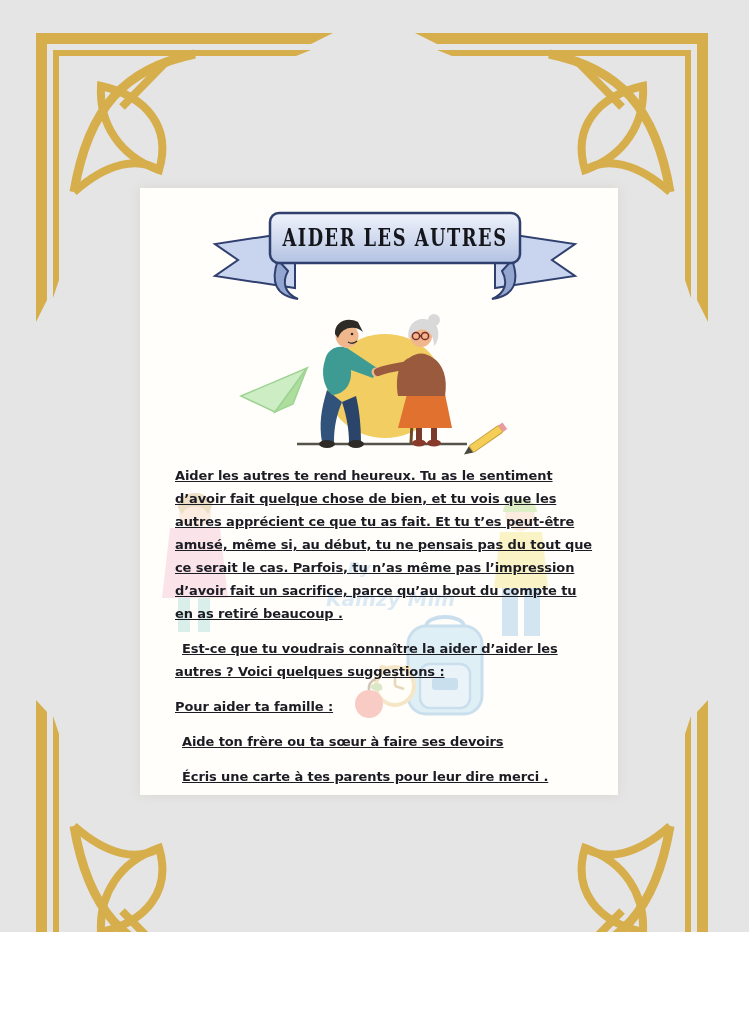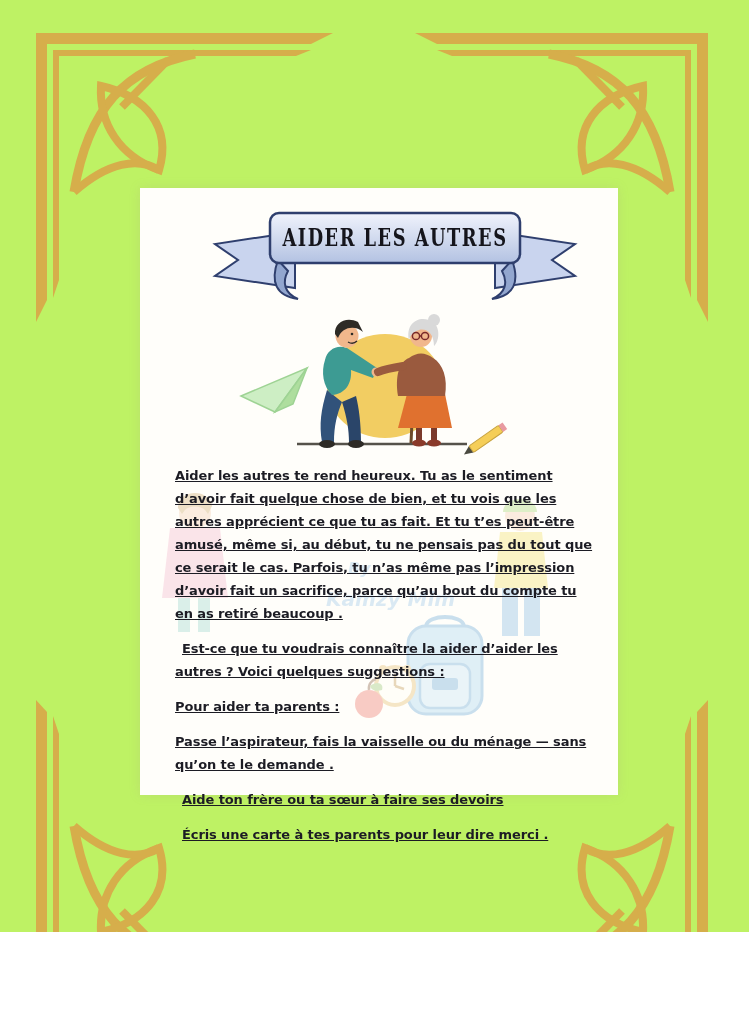--- a/index.html
+++ b/index.html
@@ -1,18 +1,18 @@
 <!DOCTYPE html>
 <html><head>
 <meta charset="utf-8">
 <style>
   html,body { margin:0; padding:0; background:#ffffff; }
   .stage {
     position:relative; width:749px; height:932px;
-    background:#bef264; overflow:hidden;
+    background:#e5e5e5; overflow:hidden;
     font-family:"DejaVu Sans", sans-serif;
   }
   .frame-svg { position:absolute; left:0; top:0; width:749px; height:1024px; z-index:0; }
   .page-sheet {
     position:absolute; left:140px; top:188px; width:478px; height:607px;
     background:#fffefa; box-shadow:0 0 10px rgba(175,165,140,0.22);
     z-index:1;
   }
   .banner-svg { position:absolute; left:200px; top:198px; width:390px; height:108px; z-index:3; }
   .banner-title-text {
@@ -180,22 +180,21 @@
       <path d="M229,222 C228,216 232,212 236,211" stroke="#7a4a2a" stroke-width="2.5" fill="none"></path>
       <path d="M230,218 c8,-6 14,-2 12,4 c-6,2 -11,0 -12,-4 z" fill="#8cc060"></path>
     </g>
     <text class="wm-text" x="208" y="106" font-size="16">By</text>
     <text class="wm-text" x="186" y="138" font-size="20">Kamzy Mim</text>
   </svg>
 
   <div class="text-block">
       <p class="para">Aider les autres te rend heureux. Tu as le sentiment d’avoir fait quelque chose de bien, et tu vois que les autres apprécient ce que tu as fait. Et tu t’es peut-être amusé, même si, au début, tu ne pensais pas du tout que ce serait le cas. Parfois, tu n’as même pas l’impression d’avoir fait un sacrifice, parce qu’au bout du compte tu en as retiré beaucoup .</p>
       <p class="para indent">Est-ce que tu voudrais connaître la aider d’aider les autres ? Voici quelques suggestions :</p>
-      <p class="para">Pour aider ta parents :</p>
-      <p class="para">Passe l’aspirateur, fais la vaisselle ou du ménage — sans qu’on te le demande .</p>
+      <p class="para">Pour aider ta famille :</p>
       <p class="para indent">Aide ton frère ou ta sœur à faire ses devoirs</p>
       <p class="para indent">Écris une carte à tes parents pour leur dire merci .</p>
     </div>
 
   <div class="logo">
     <svg class="logo-squiggle" width="52" height="18" viewBox="0 0 52 18">
       <path d="M2,13 q6,-9 13,-5 q8,4 15,-4 q6,-5 12,-1" stroke="#7b3fd4" stroke-width="2.4" fill="none" stroke-linecap="round"></path>
       <polygon points="42,2 50,6 44,9" fill="#e8271c"></polygon>
       <polygon points="44,9 50,6 49,12" fill="#2b2be0"></polygon>
     </svg>

